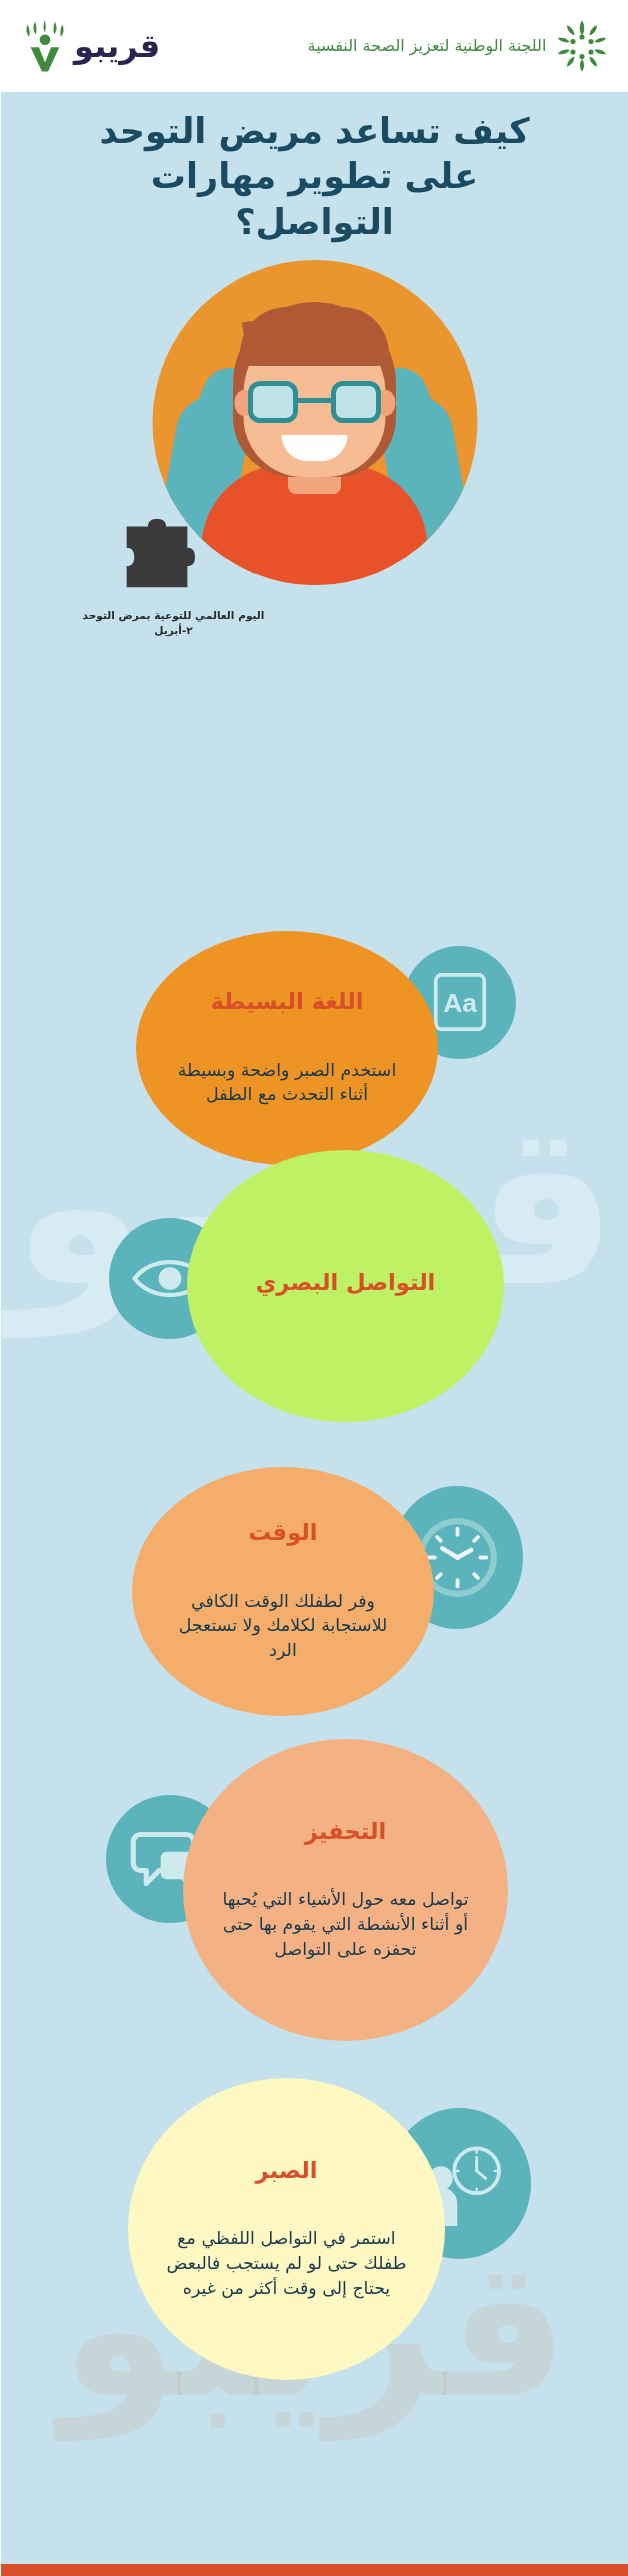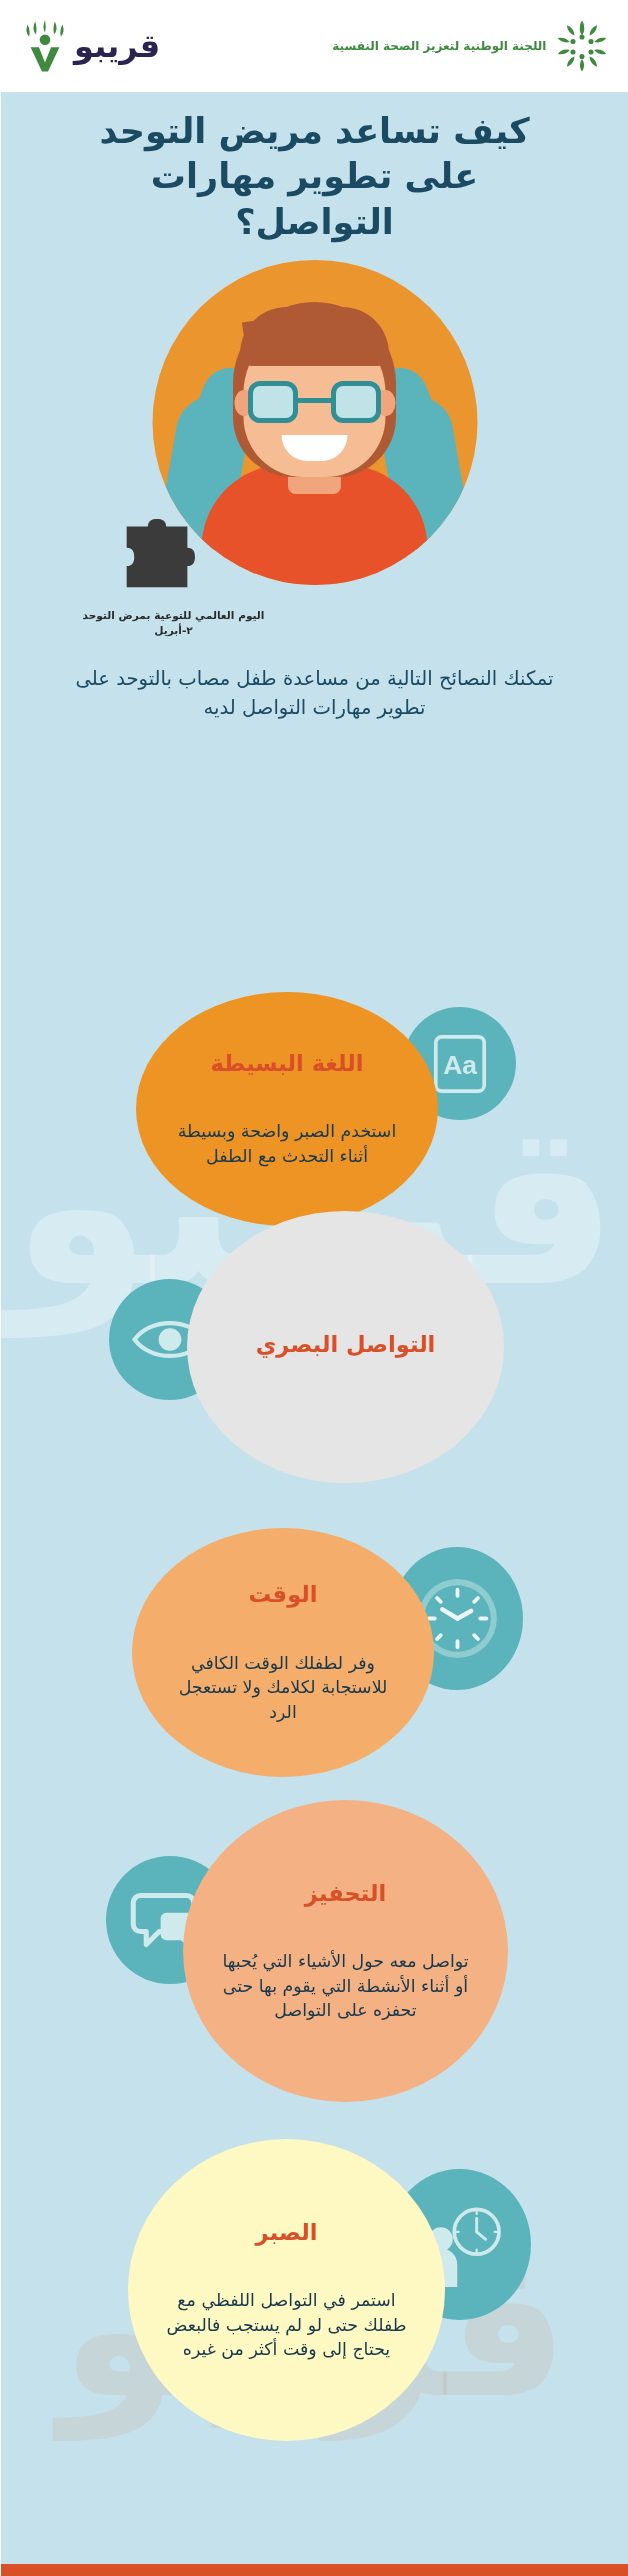--- a/index.html
+++ b/index.html
@@ -11,21 +11,21 @@
   }
 
   
   .logo-bar{
     position:absolute; top:0; left:0; width:629px; height:92px;
     background:#ffffff; display:flex; align-items:center;
     justify-content:space-between; padding:0 19.6px;
   }
   .logo-left{ display:flex; align-items:center; gap:9px; direction:rtl;}
   .nat-mark{ width:54px; height:54px; position:relative; flex:0 0 auto;}
-  .nat-text{ color:#3f8a3f; font-size:12px; line-height:1.35; text-align:left; font-weight:700;}
+  .nat-text{ color:#3f8a3f; font-size:16px; line-height:1.35; text-align:left; font-weight:400;}
   .logo-right{ display:flex; align-items:center; gap:4.5px;}
   .qrb-mark{ width:50px; height:53px; position:relative;}
   .qrb-text{ color:#2b2350; font-size:32px; font-weight:700; letter-spacing:-0.8px;}
 
   
   .sheet{
     position:absolute; top:92px; left:0; width:629px; height:2484px;
     background:#c5e2ec; overflow:hidden;
   }
 
@@ -228,21 +228,20 @@
         <path fill="#3b3b3b" d="M18 10h28c0-8 6-10 12-10s12 2 12 10h28v28c8 0 10 6 10 12s-2 12-10 12v28H18V62c8 0 10-6 10-12s-2-12-10-12V10z"></path>
       </svg>
     </div>
 
     <div class="caption">
       <div>اليوم العالمي للتوعية بمرض التوحد</div>
       <div>٢-أبريل</div>
     </div>
   </div>
 
-  <p class="intro">تمكنك النصائح التالية من مساعدة طفل مصاب بالتوحد على تطوير مهارات التواصل لديه</p>
 
   <div class="tips">
 
     <div class="tip">
       <div class="connector" style="top:321px; right:226px; width:53px;"></div>
       <div class="icon-circle" style="width:113px; height:113px; top:264px; right:113px;">
         <svg viewBox="0 0 90 90" width="66" height="66" aria-hidden="true">
           <rect x="12" y="8" width="66" height="74" rx="8" fill="none" stroke="#cfeaec" stroke-width="5"></rect>
           <text x="45" y="58" font-family="'Liberation Sans',sans-serif" font-size="36" font-weight="700" fill="#cfeaec" text-anchor="middle">Aa</text>
         </svg>
@@ -254,21 +253,21 @@
     </div>
 
     <div class="tip">
       <div class="connector" style="top:596px; left:226px; width:53px;"></div>
       <div class="icon-circle" style="width:121px; height:121px; top:536px; left:109px;">
         <svg viewBox="0 0 110 70" width="78" height="51" aria-hidden="true">
           <path d="M5 35 C28 4 82 4 105 35 C82 66 28 66 5 35Z" fill="none" stroke="#cfeaec" stroke-width="6"></path>
           <circle cx="55" cy="35" r="16" fill="#cfeaec"></circle>
         </svg>
       </div>
-      <div class="blob" style="width:317px; height:272px; top:468px; right:125px; background:#e5e5e5;">
+      <div class="blob" style="width:317px; height:272px; top:468px; right:125px; background:#bef264;">
         <h3>التواصل البصري</h3>
       </div>
     </div>
 
     <div class="tip">
       <div class="connector" style="top:872px; right:234px; width:45px;"></div>
       <div class="icon-circle" style="width:132px; height:143px; top:804px; right:106px; border-radius:50%;">
         <svg viewBox="0 0 120 120" width="91" height="91" aria-hidden="true">
           <circle cx="60" cy="60" r="52" fill="#cfeaec" opacity=".45"></circle>
           <circle cx="60" cy="60" r="44" fill="#5bb3bb"></circle>

